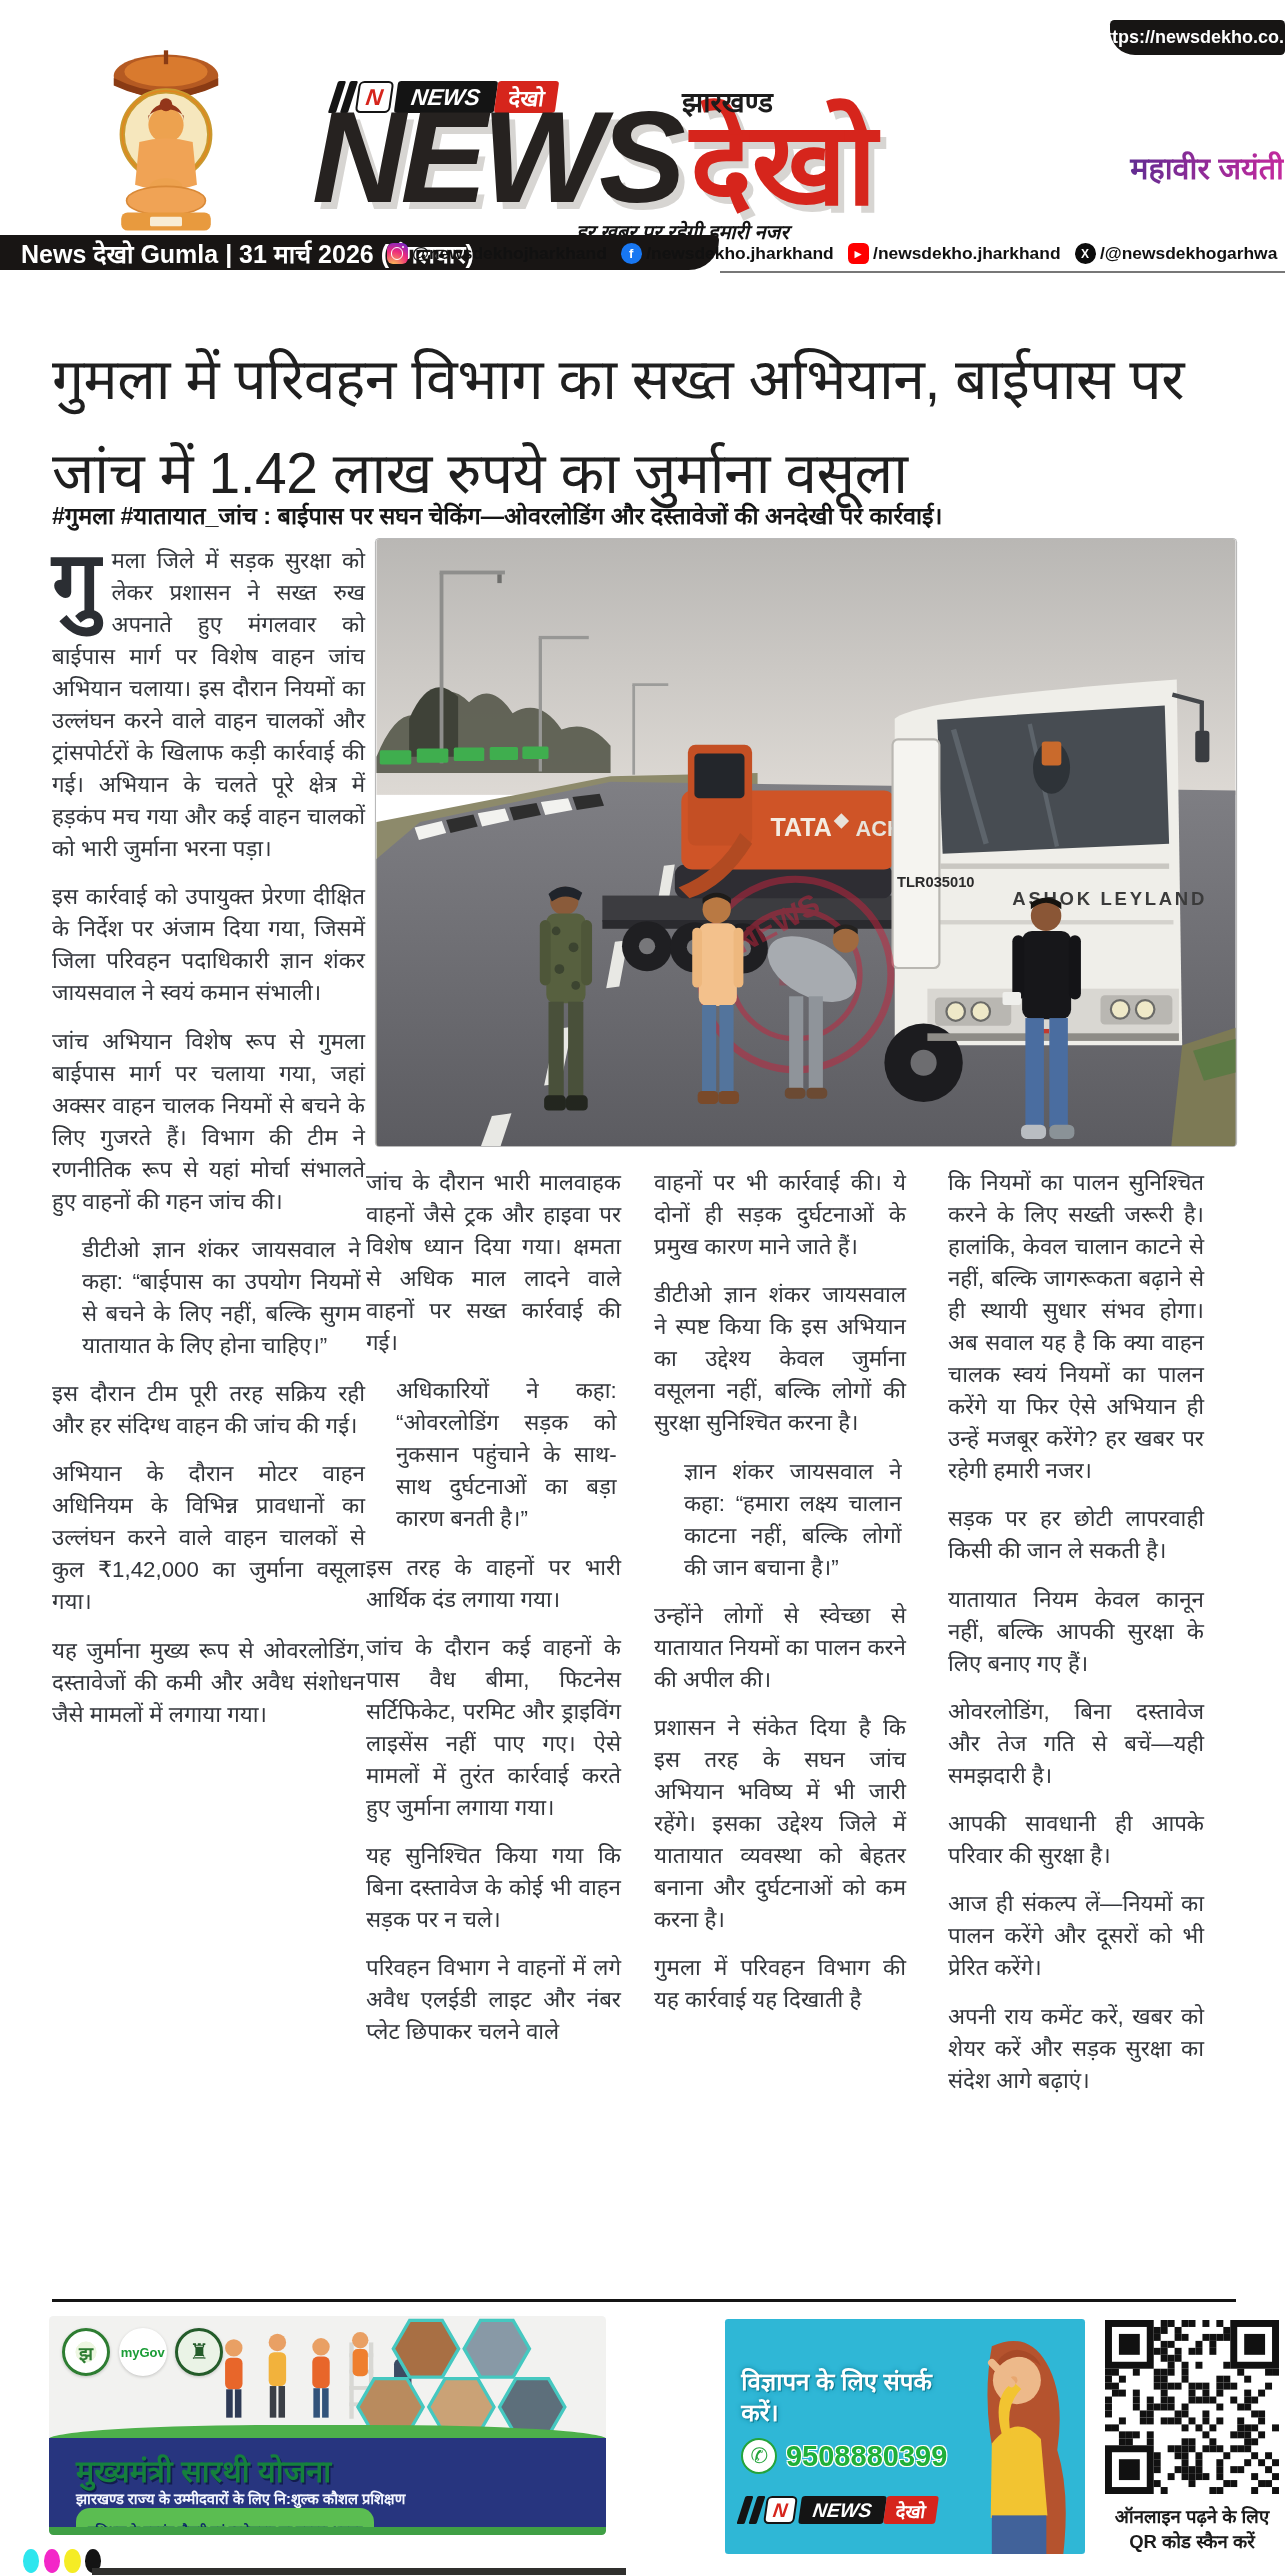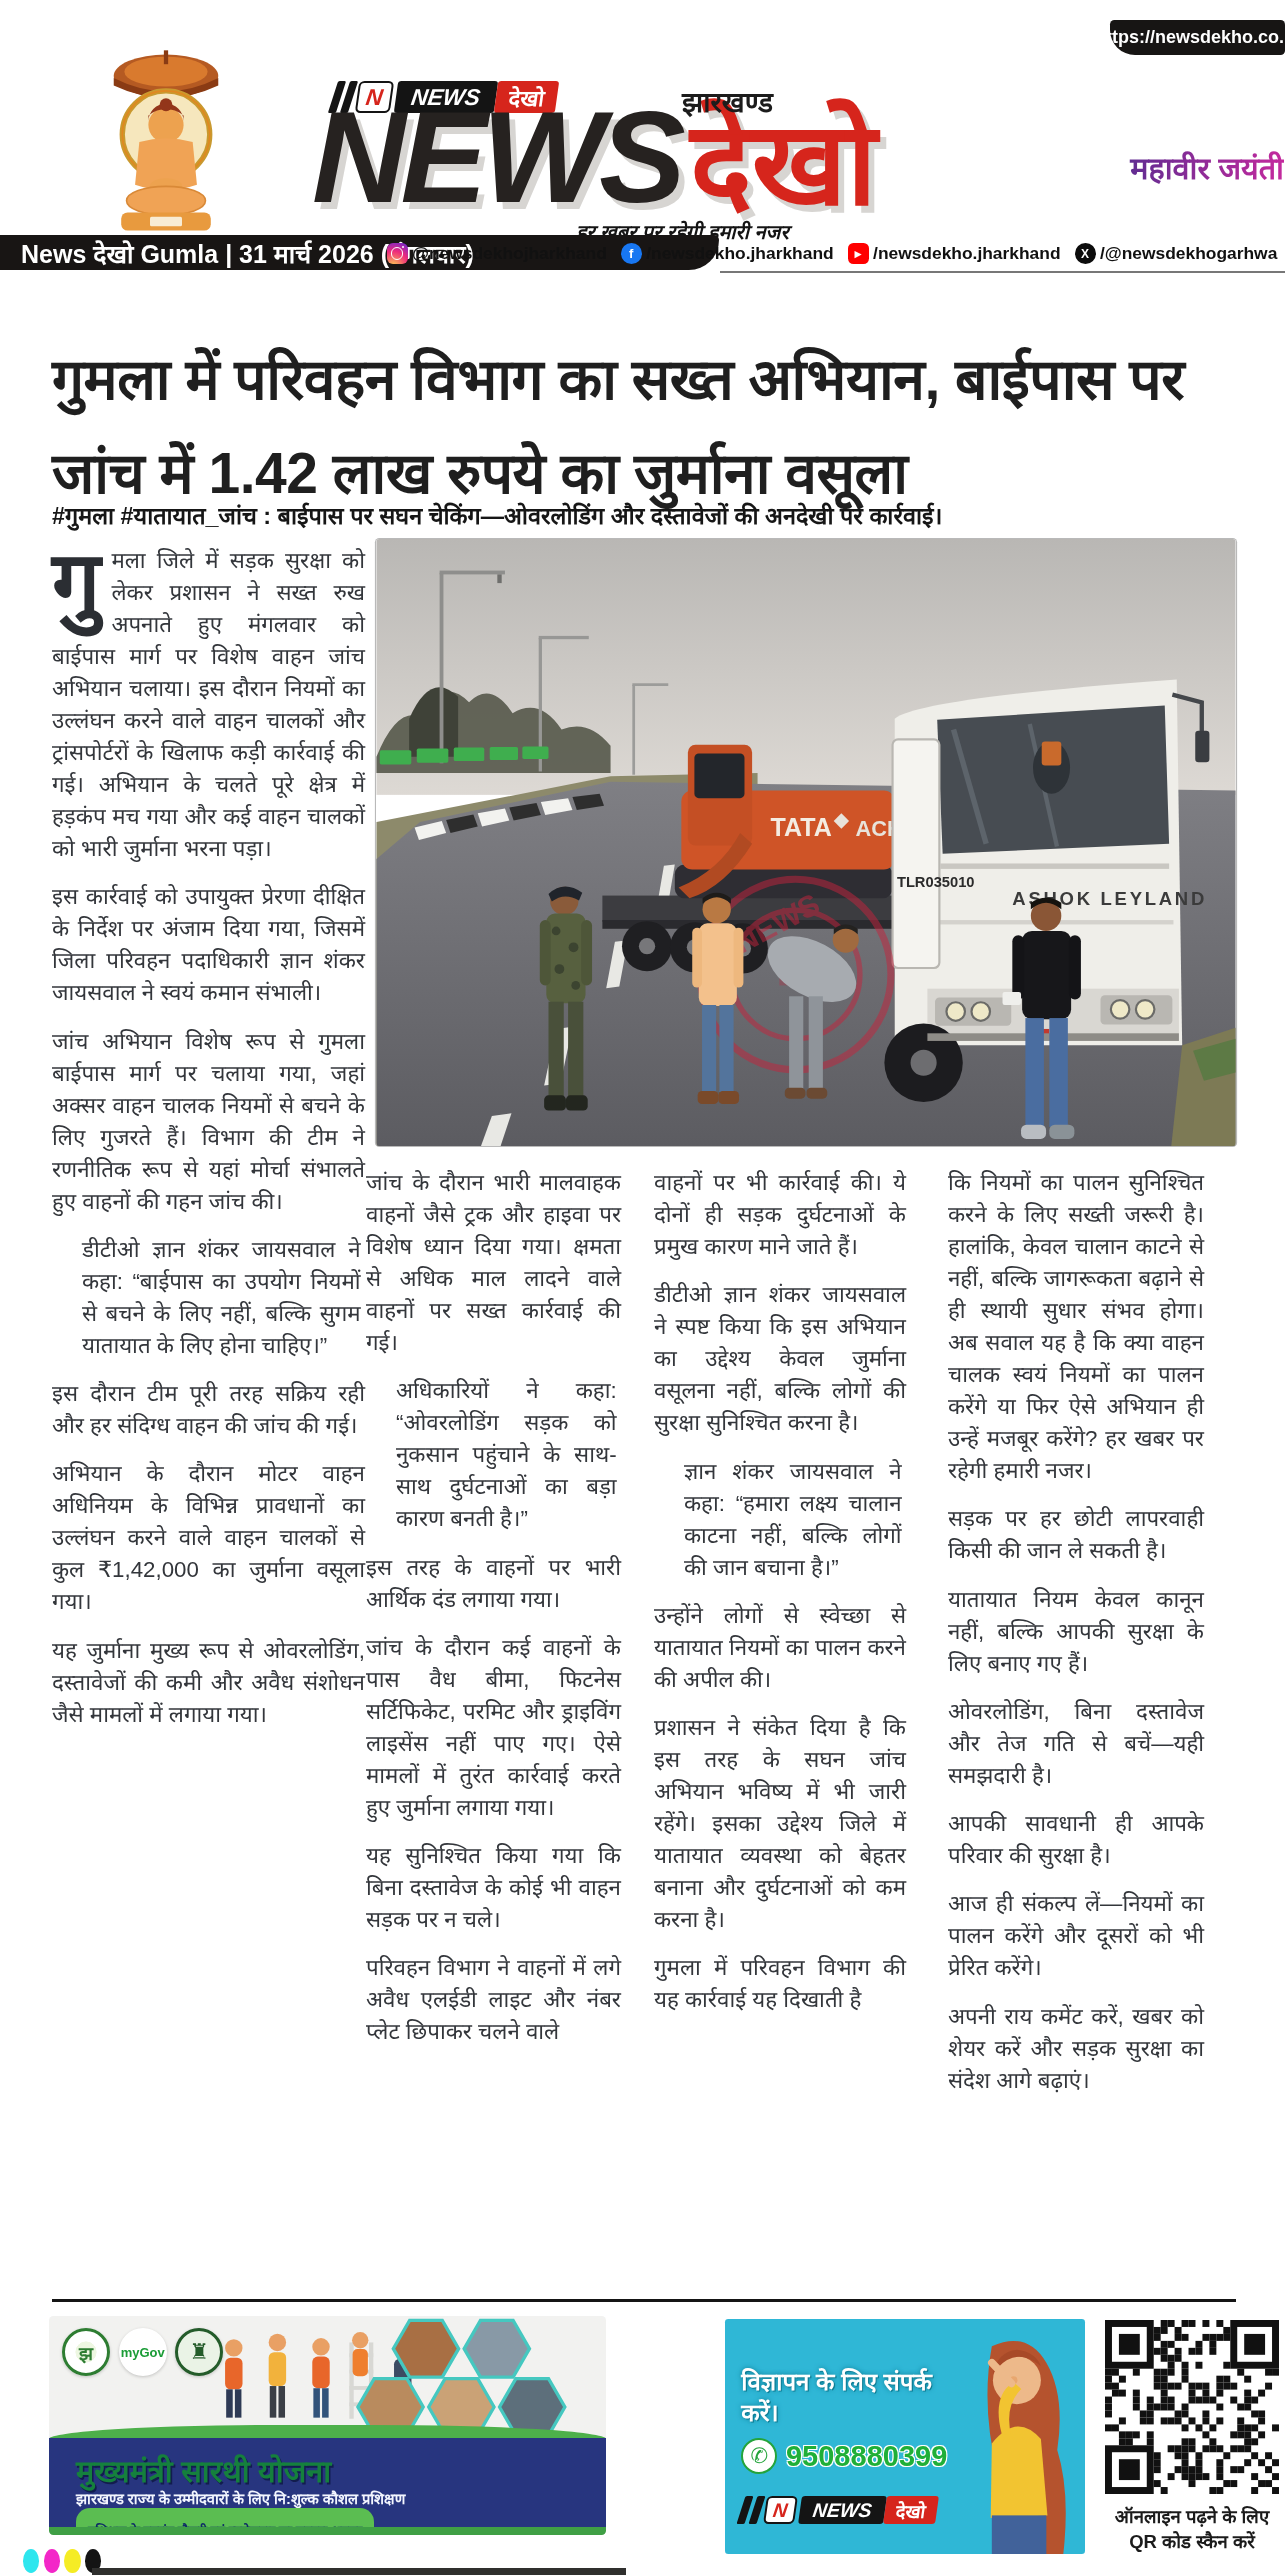--- a/index.html
+++ b/index.html
@@ -43,21 +43,21 @@
          color:#fff;font-size:13px;font-weight:bold;flex:0 0 auto;}
   .sicon.instagram{border-radius:6px;background:radial-gradient(circle at 30% 110%,#fdcb52 0%,#ee2a7b 55%,#6228d7 100%);position:relative;}
   .sicon.instagram::before{content:"";position:absolute;inset:4.4px;border:1.6px solid #fff;border-radius:50%;}
   .sicon.instagram::after{content:"";position:absolute;top:2.7px;right:3.3px;width:2.7px;height:2.7px;background:#fff;border-radius:50%;}
   .sicon.facebook{background:#1877f2;}
   .sicon.youtube{border-radius:5.4px;background:#f00;font-size:9.3px;}
   .sicon.x{background:#0c0c0c;font-size:12px;}
   .social-underline{position:absolute;left:720px;top:271px;width:566px;height:1.6px;background:#777;}
 
   
-  .headline{position:absolute;left:52px;top:294px;width:1188px;font-size:57px;line-height:94px;font-weight:700;
+  .headline{position:absolute;left:52px;top:294px;width:1188px;font-size:57px;line-height:94px;font-weight:400;
             color:#1f1f1f;letter-spacing:-0.5px;}
   .subheadline{position:absolute;left:52px;top:499px;width:1188px;font-size:23.4px;font-weight:bold;color:#161616;}
 
   
   .col{position:absolute;font-size:22.3px;line-height:32px;text-align:justify;color:#33363b;}
   .col1{left:52px;top:545px;width:313px;}
   .col2{left:366px;top:1167px;width:255px;}
   .col3{left:654px;top:1167px;width:252px;}
   .col4{left:948px;top:1167px;width:256px;}
   .para{margin:0 0 16.3px 0;}

